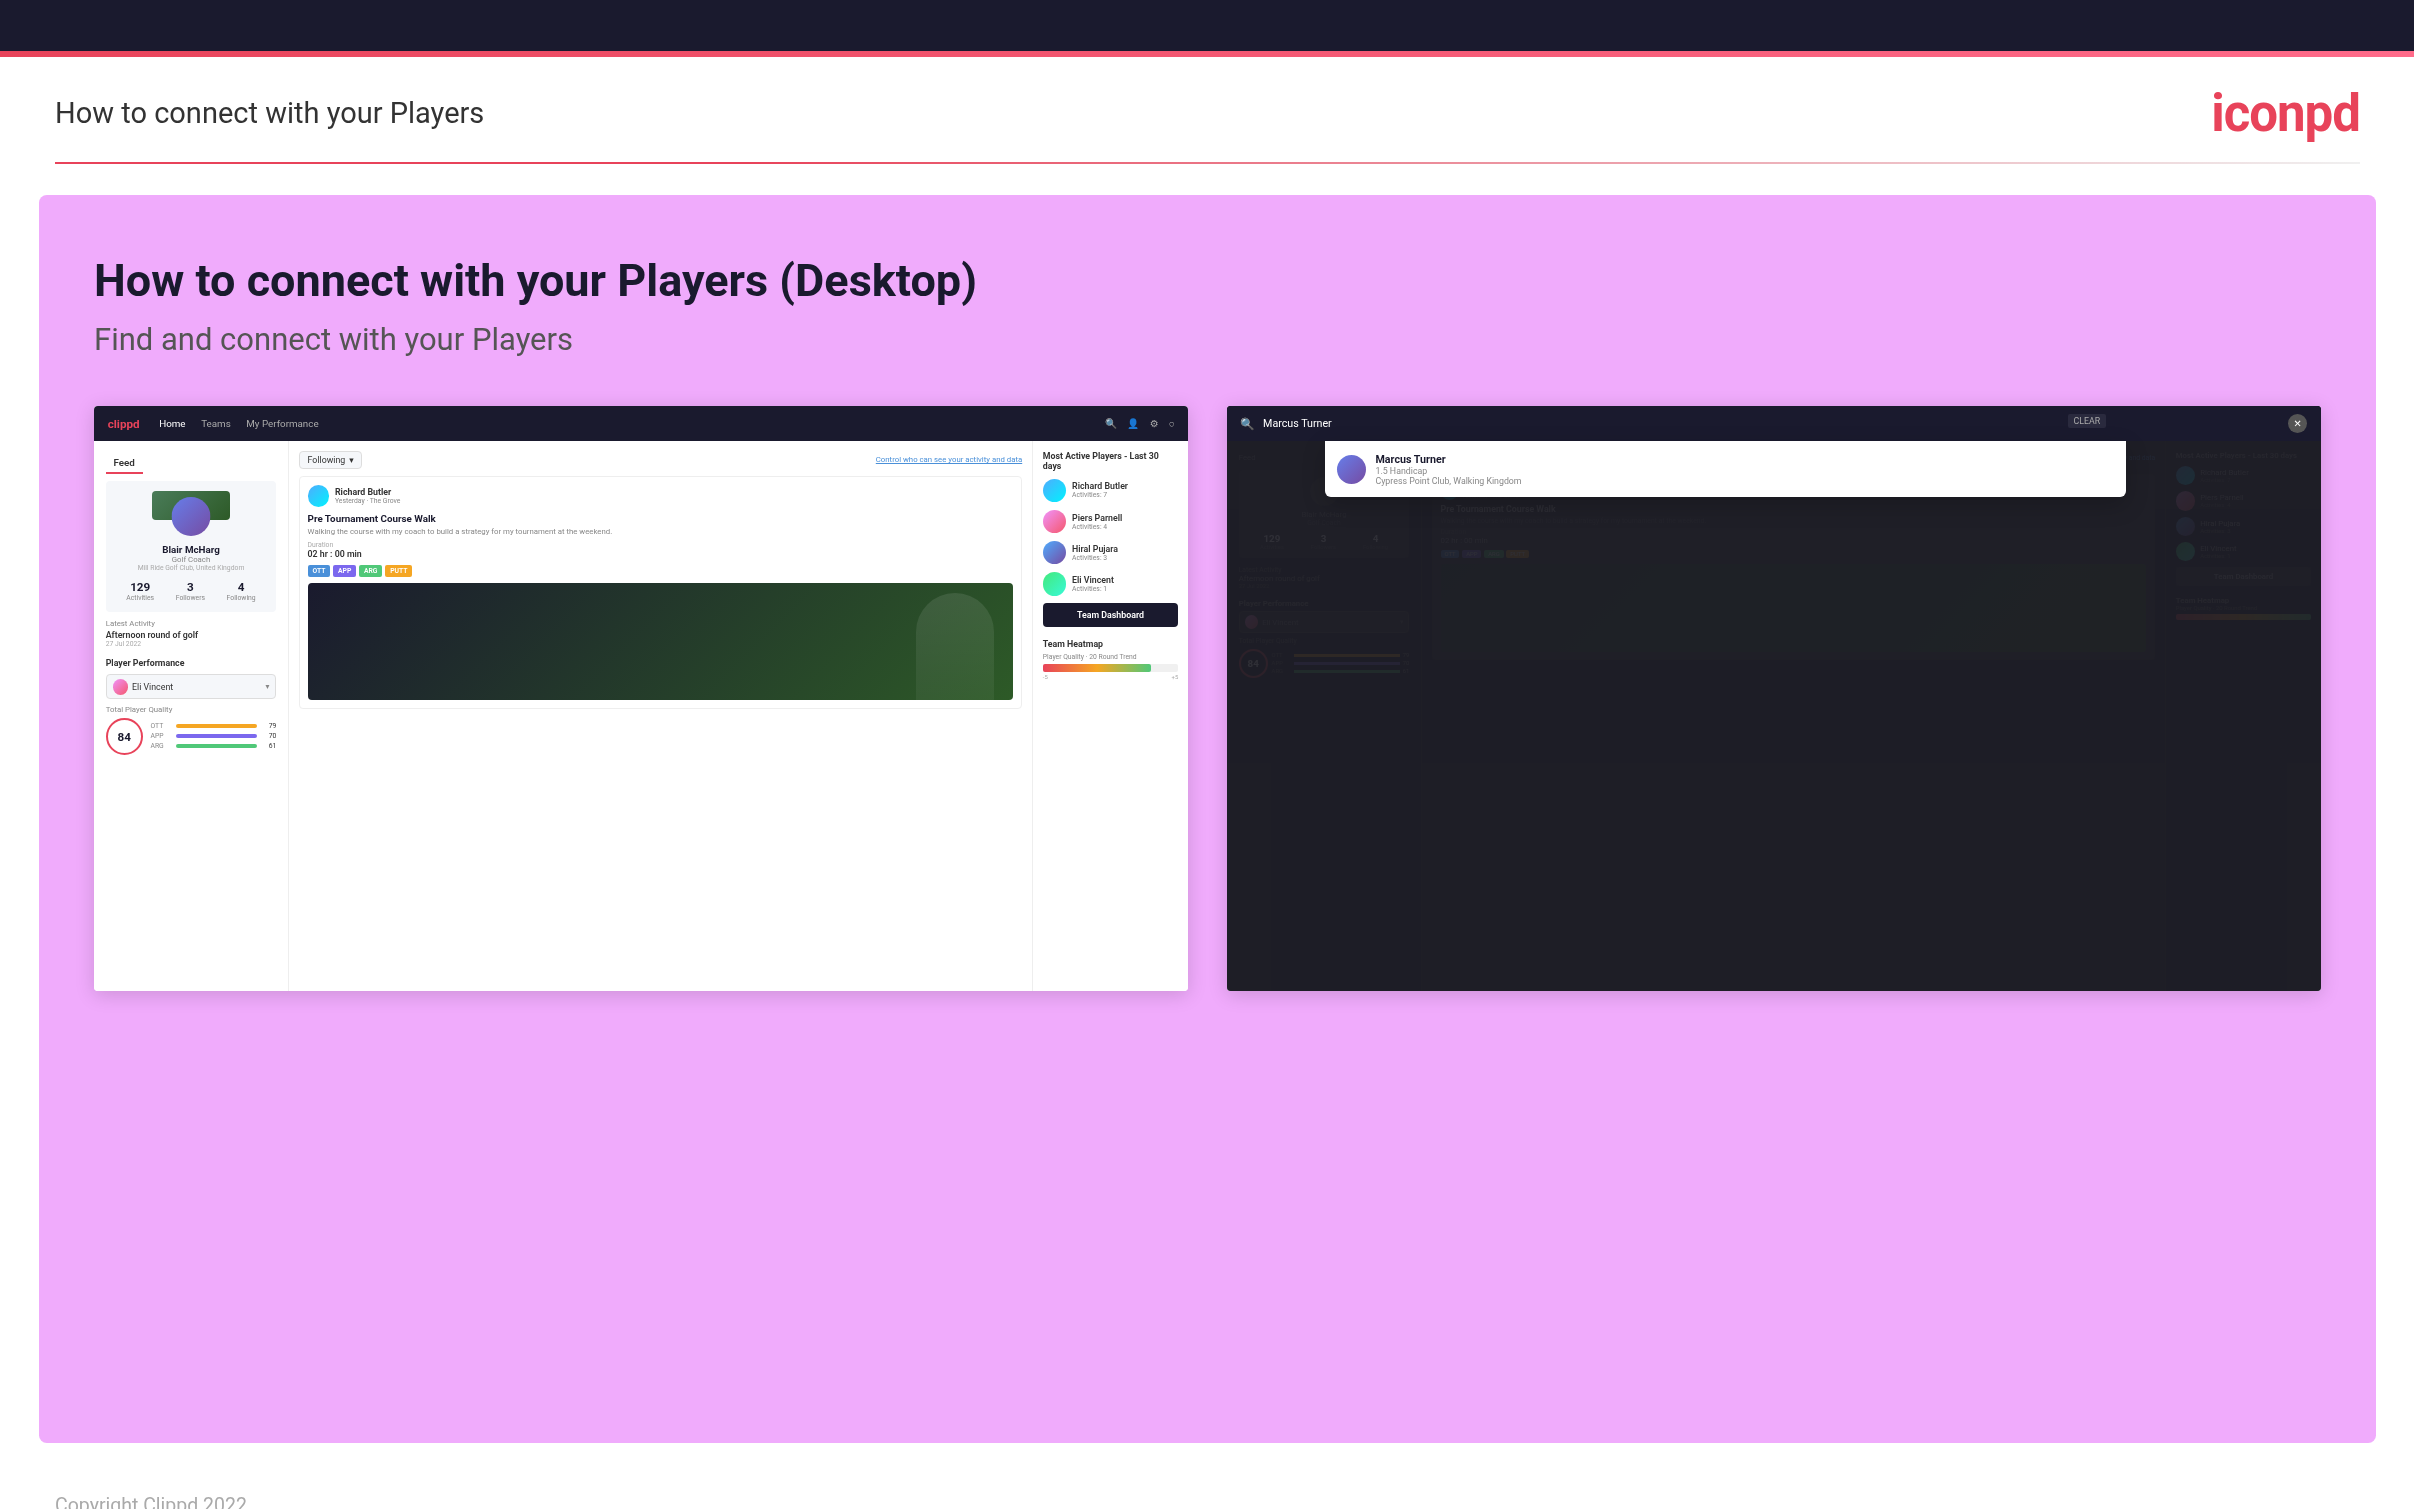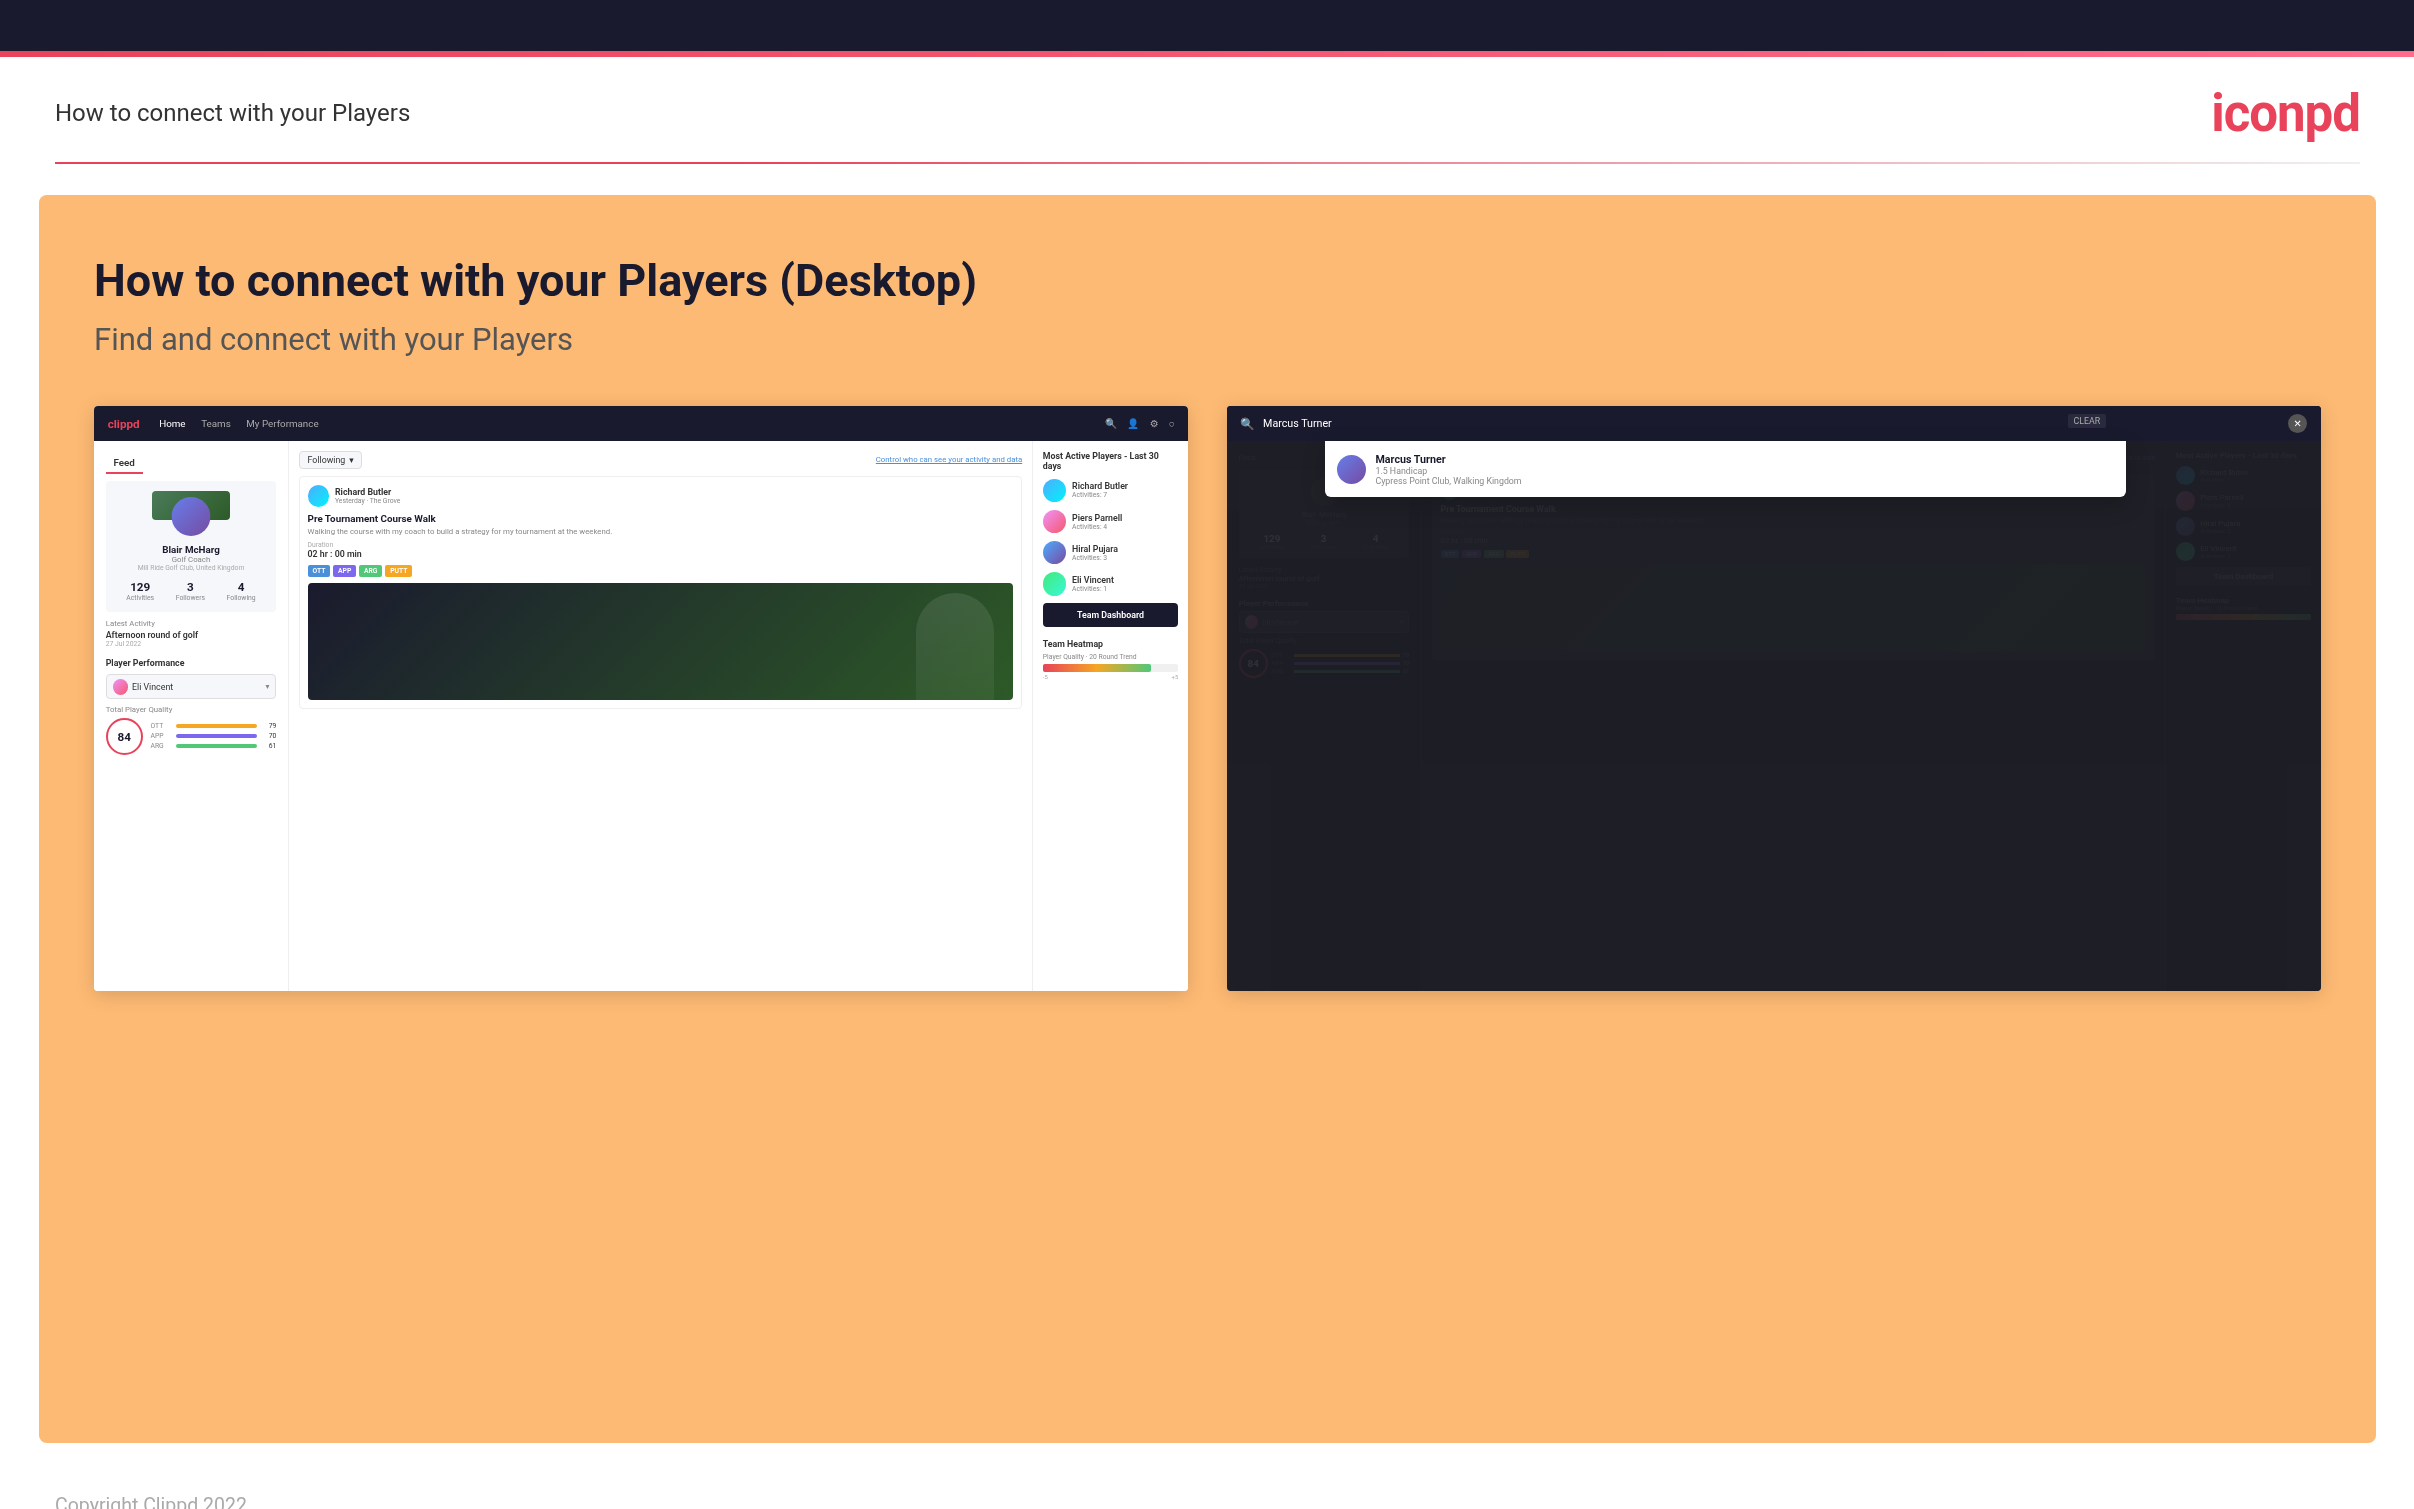--- a/index.html
+++ b/index.html
@@ -23,21 +23,21 @@
     }
 
     
     .header {
       display: flex;
       align-items: center;
       justify-content: space-between;
       padding: 27px 55px 19.5px 55px;
     }
     .header-title {
-      font-size: 24px;
+      font-size: 29px;
       color: #333;
       font-weight: 400;
     }
     .logo {
       font-size: 51px;
       font-weight: 700;
       color: #1a1a2e;
       letter-spacing: -1px;
     }
     .logo span {
@@ -46,21 +46,21 @@
 
     
     .divider {
       height: 2px;
       background: linear-gradient(to right, #e8435a 30%, #f0f0f0 100%);
       margin: 0 55px;
     }
 
     
     .main-content {
-      background: #fdba74;
+      background: #f0abfc;
       margin: 31px 39px;
       border-radius: 7.8px;
       padding: 59px 55px 55px 55px;
       min-height: 1248px;
     }
 
     .main-title {
       font-size: 45px;
       font-weight: 700;
       color: #1a1a2e;

